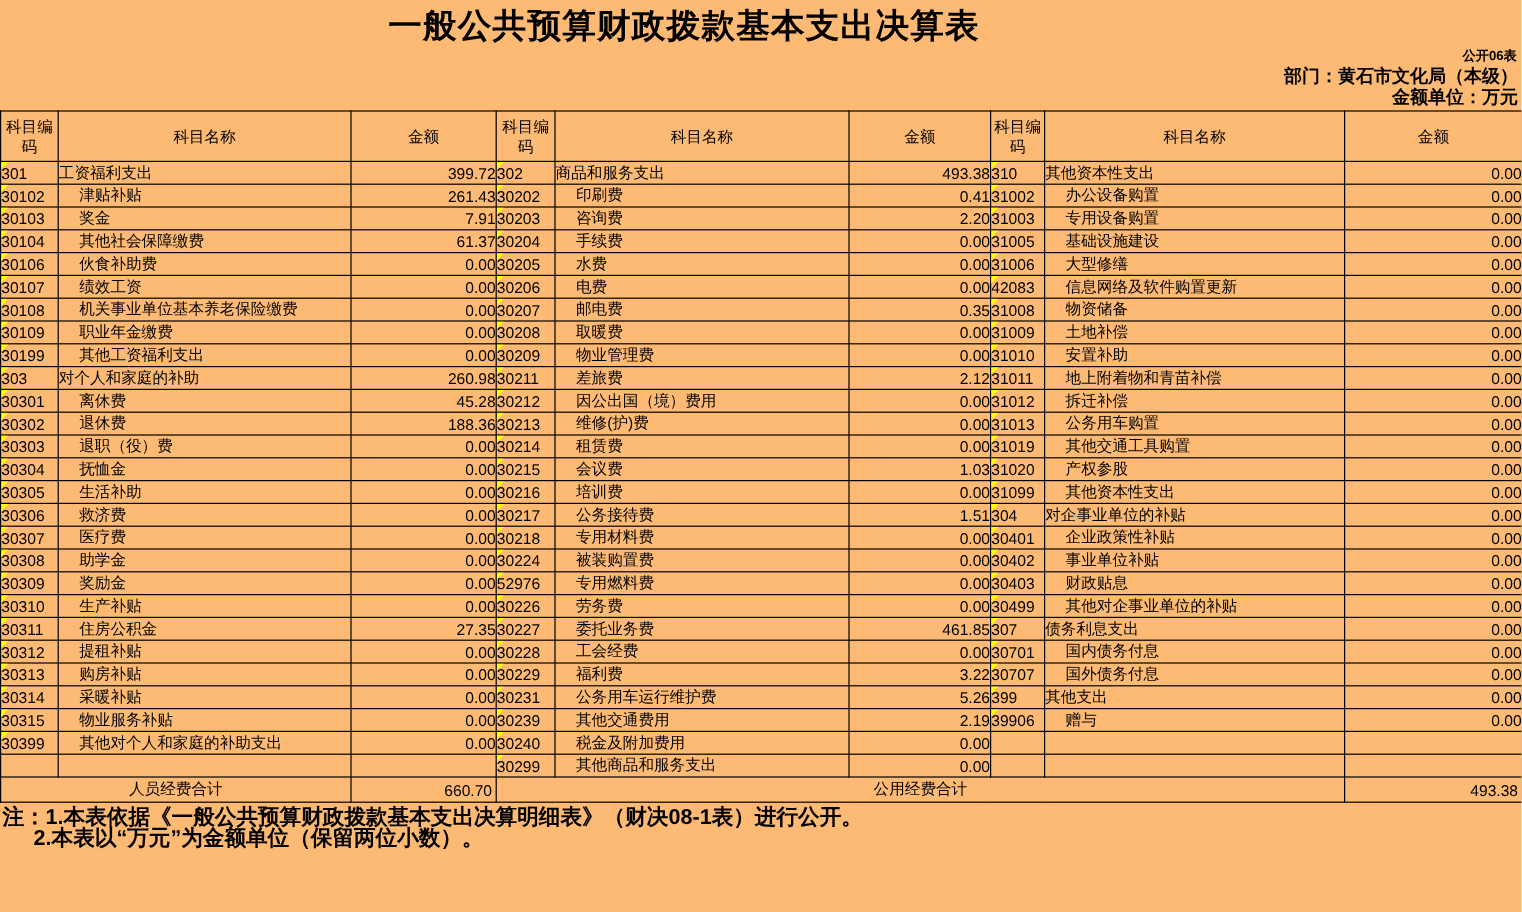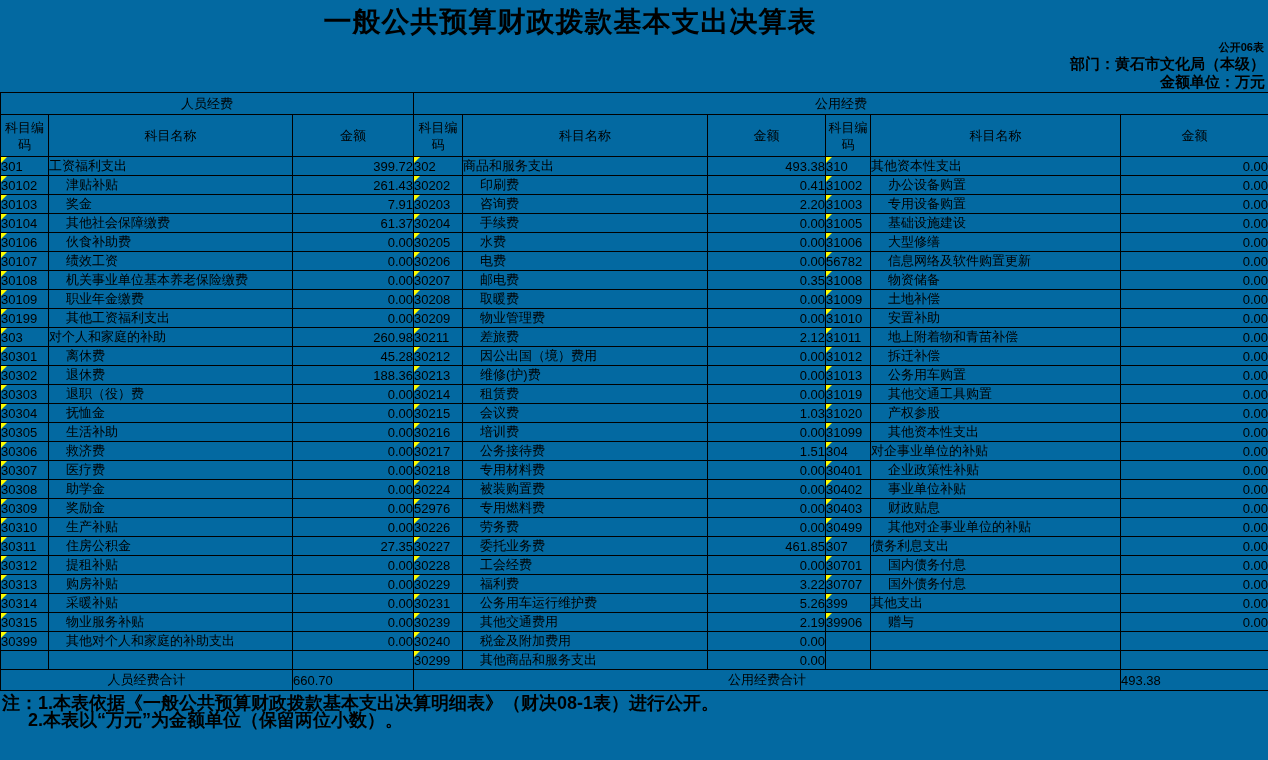--- a/index.html
+++ b/index.html
@@ -1,21 +1,21 @@
 <!DOCTYPE html>
 <html style="--flag-color: #ffff00; --border-color: #000000;"><head>
 <meta charset="utf-8">
 <style>
   * { box-sizing: border-box; }
   html, body { margin: 0; padding: 0; background: #fff; }
   .sheet {
     position: relative;
     width: 1268px;
     height: 760px;
-    background: #0369a1;
+    background: #fdba74;
     color: #000;
     font-family: "Liberation Sans", "DejaVu Sans", sans-serif;
     overflow: hidden;
   }
   .title {
     width: 1140px;
     padding-top: 5px;
     text-align: center;
     font-size: 28px;
     font-weight: bold;
@@ -73,21 +73,21 @@
     border-top: 6px solid var(--flag-color, #ffff00);
     border-right: 6px solid transparent;
   }
   tfoot td {
     height: 21px;
     font-size: 13px;
     border-top: 2px solid var(--border-color, #000);
     border-bottom: 2px solid var(--border-color, #000);
   }
   tfoot td.t-label { text-align: center; }
-  tfoot td.t-amount { text-align: left; padding-right: 3px; }
+  tfoot td.t-amount { text-align: right; padding-right: 3px; }
   .notes { font-size: 18px; font-weight: bold; margin-top: 4px; line-height: 17px; }
   .note-1 { padding-left: 2px; }
   .note-2 { padding-left: 28px; }
 </style>
 </head>
 <body>
 
 <div class="sheet">
 
   <div class="title">一般公共预算财政拨款基本支出决算表</div>
@@ -105,24 +105,20 @@
         <col style="width:244px">
         <col style="width:121px">
       <col style="width:49px">
         <col style="width:245px">
         <col style="width:118px">
       <col style="width:45px">
         <col style="width:250px">
         <col style="width:148px">
     </colgroup>
     <thead>
-      <tr class="group-row">
-        <th colspan="3">人员经费</th>
-        <th colspan="6">公用经费</th>
-      </tr>
       <tr class="head-row" id="col-head-row">
           <th>科目编码</th>
           <th>科目名称</th>
           <th>金额</th>
           <th>科目编码</th>
           <th>科目名称</th>
           <th>金额</th>
           <th>科目编码</th>
           <th>科目名称</th>
           <th>金额</th>
@@ -184,21 +180,21 @@
           <td class="c-name sub">大型修缮</td>
           <td class="c-amount">0.00</td>
         </tr>
         <tr>
           <td class="c-code"><span class="flag"></span><span>30107</span></td>
           <td class="c-name sub">绩效工资</td>
           <td class="c-amount">0.00</td>
           <td class="c-code"><span class="flag"></span><span>30206</span></td>
           <td class="c-name sub">电费</td>
           <td class="c-amount">0.00</td>
-          <td class="c-code"><span class="flag"></span><span>56782</span></td>
+          <td class="c-code"><span class="flag"></span><span>42083</span></td>
           <td class="c-name sub">信息网络及软件购置更新</td>
           <td class="c-amount">0.00</td>
         </tr>
         <tr>
           <td class="c-code"><span class="flag"></span><span>30108</span></td>
           <td class="c-name sub">机关事业单位基本养老保险缴费</td>
           <td class="c-amount">0.00</td>
           <td class="c-code"><span class="flag"></span><span>30207</span></td>
           <td class="c-name sub">邮电费</td>
           <td class="c-amount">0.35</td>

